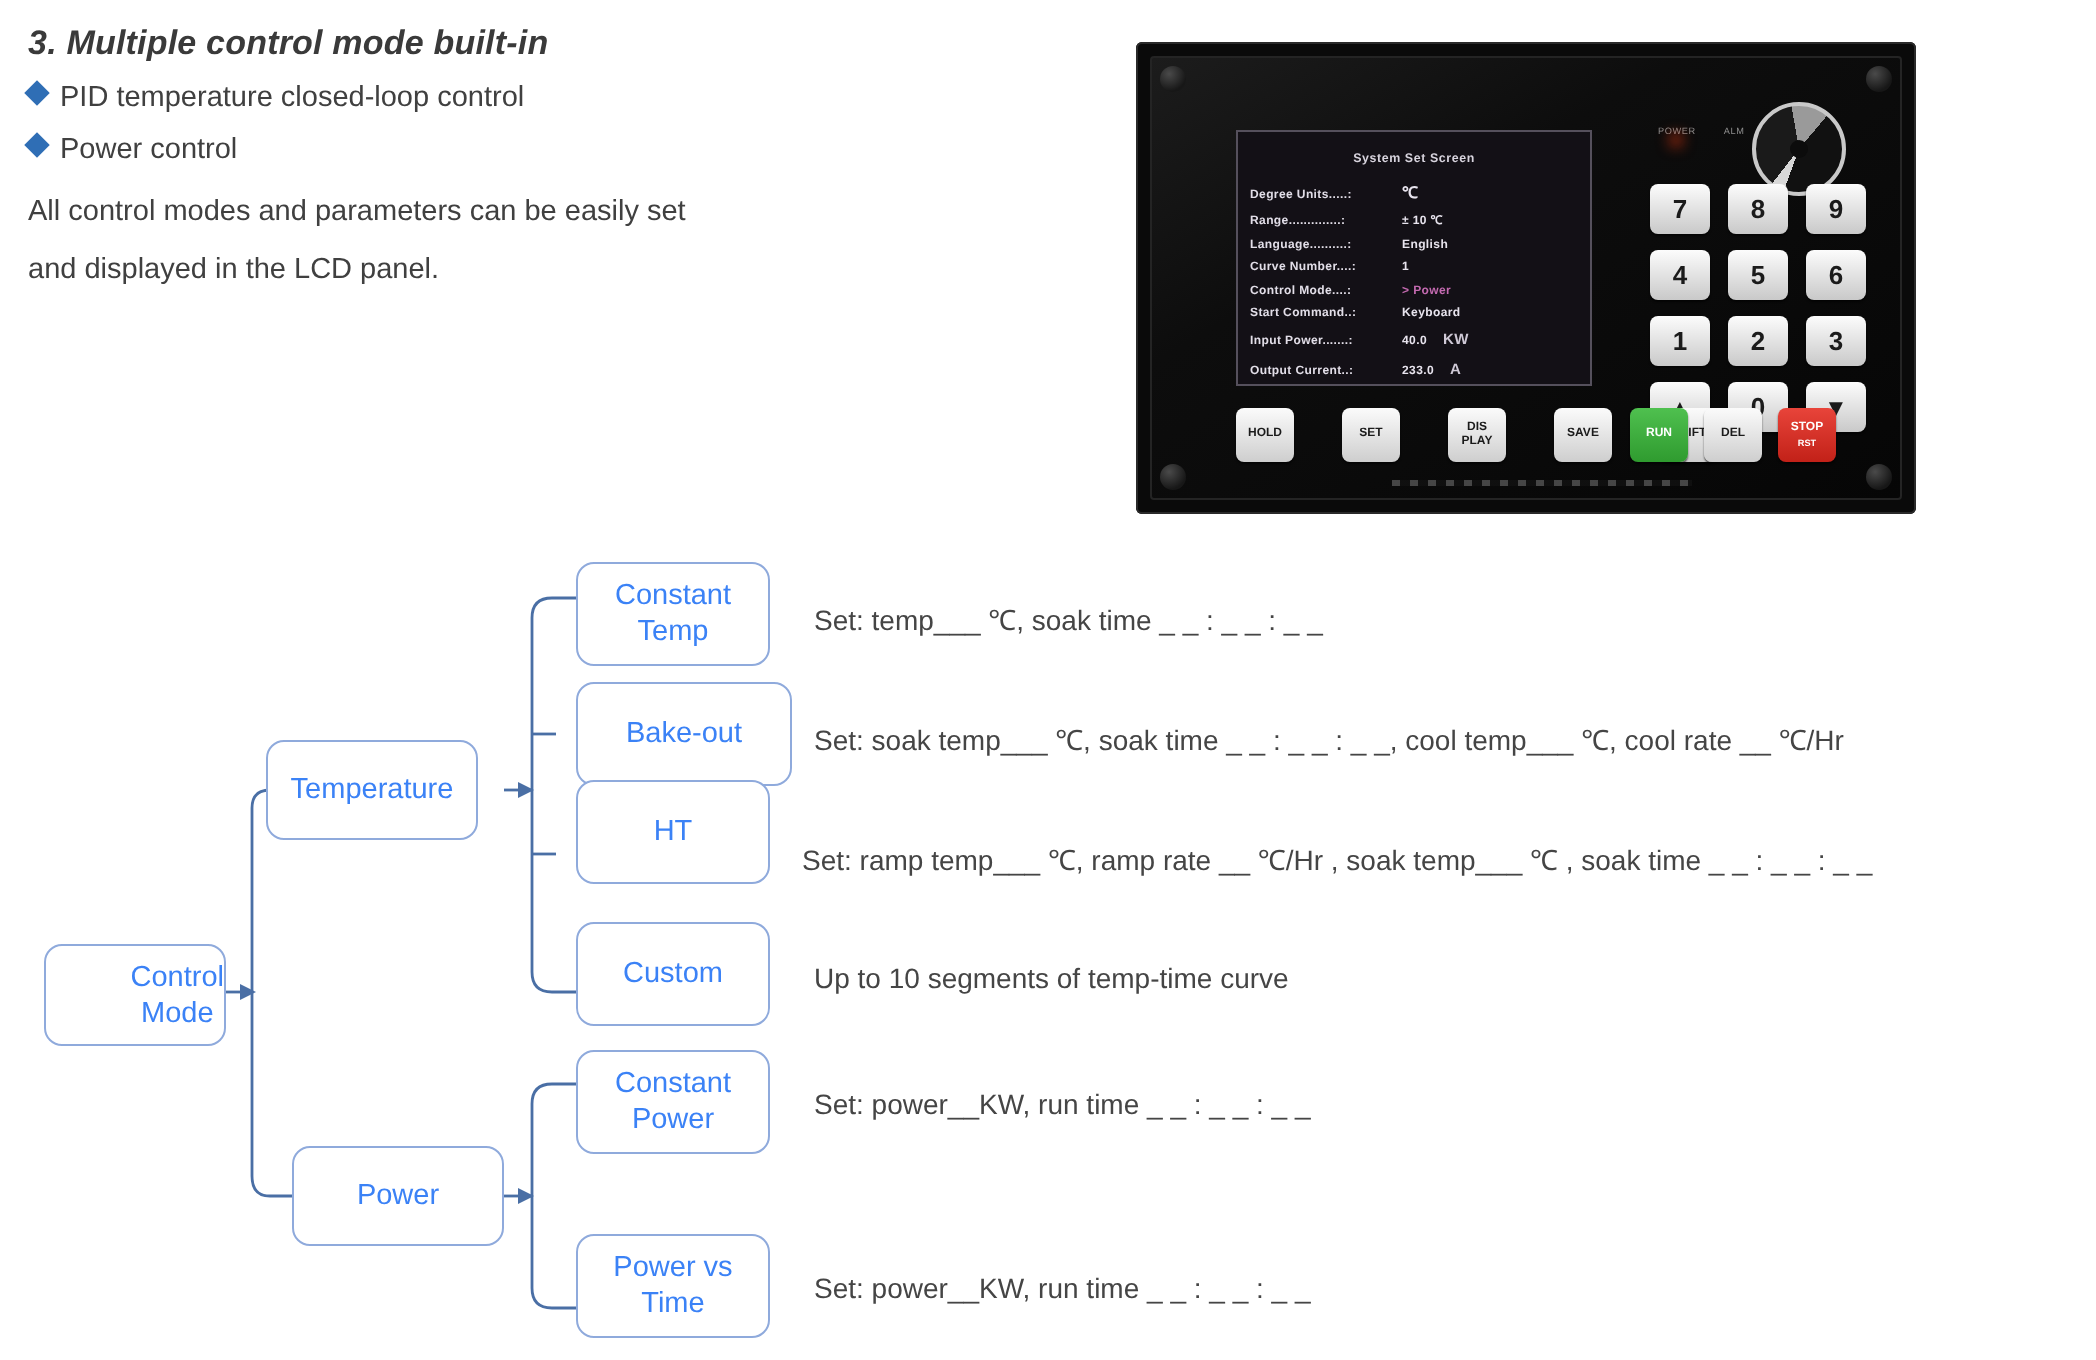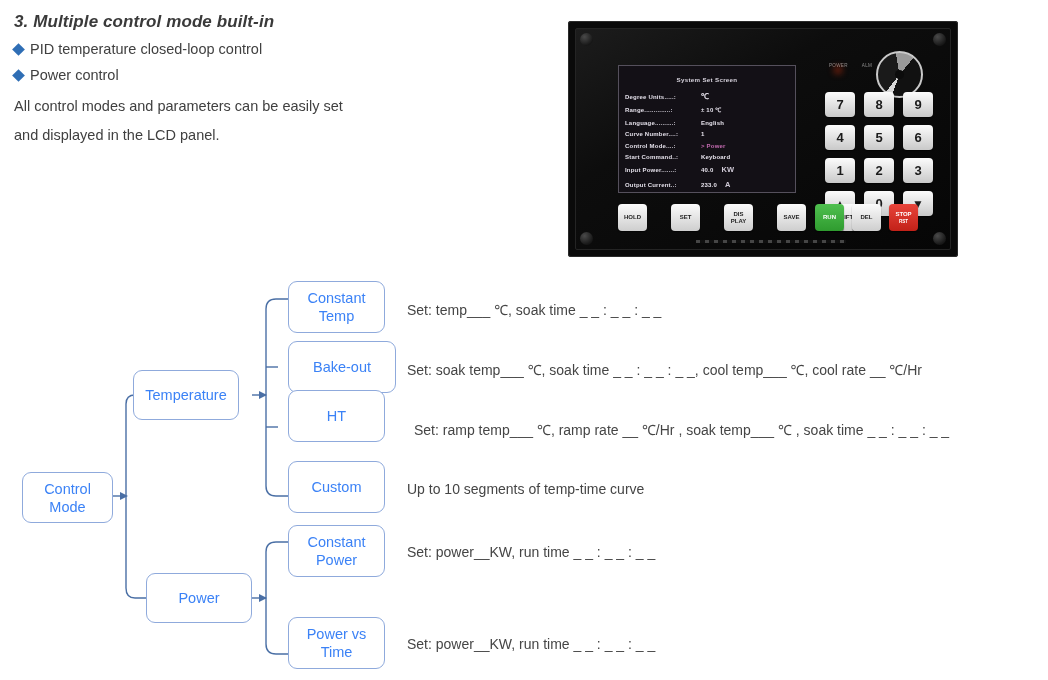--- a/index.html
+++ b/index.html
@@ -15,21 +15,21 @@
 
   
   #text-block { position:absolute; left:14px; top:12px; width:420px; }
   .heading {
     font-size:17px; font-weight:bold; font-style:italic;
     color:#3a3a3a; letter-spacing:.1px; margin:0 0 9px 0;
     white-space:nowrap;
   }
   .heading .num { font-style:italic; }
   .bullet-row {
-    display:flex; align-items:center; gap:7px;
+    display:flex; gap:7px;
     margin:0 0 10px 0; font-size:14.5px; color:#404040;
   }
   .diamond {
     width:9px; height:9px; background:#2f6eb5;
     transform:rotate(45deg); flex:0 0 auto; margin-top:1px;
   }
   .para { font-size:14.5px; line-height:27px; color:#404040; margin:2px 0 0 0; }
 
   
   #panel-photo {
@@ -291,21 +291,21 @@
       <path d="M266 382 Q266 392 276 392 L288 392"></path>
       <path d="M266 290 L266 382"></path>
     </g>
     <g fill="#4a6fa5">
       <polygon points="120,230 128,234 120,238"></polygon>
       <polygon points="259,129 267,133 259,137"></polygon>
       <polygon points="259,332 267,336 259,340"></polygon>
     </g>
   </svg>
 
-  <div class="node" style="left:22px; top:210px; width:91px; height:51px;">
+  <div class="node" style="left:22px; top:210px; width:91px; height:51px;justify-content:flex-end;">
     <span style="white-space:pre-line;">Control
 Mode</span>
   </div>
 
   <div class="node" style="left:133px; top:108px; width:106px; height:50px;">
     <span>Temperature</span>
   </div>
   <div class="node" style="left:146px; top:311px; width:106px; height:50px;">
     <span>Power</span>
   </div>
@@ -328,17 +328,17 @@
     <span style="white-space:pre-line;">Constant
 Power</span>
   </div>
   <div class="node" style="left:288px; top:355px; width:97px; height:52px;">
     <span style="white-space:pre-line;">Power vs
 Time</span>
   </div>
 
   <div class="desc" style="left:407px; top:38px;">Set: temp___ ℃,  soak time _ _ : _ _ : _ _</div>
   <div class="desc" style="left:407px; top:98px;">Set: soak temp___ ℃,  soak time _ _ : _ _ : _ _, cool temp___ ℃, cool rate __ ℃/Hr</div>
-  <div class="desc" style="left:414px; top:158px;">Set: ramp temp___ ℃, ramp rate __ ℃/Hr , soak temp___ ℃ , soak time _ _ : _ _ : _ _</div>
+  <div class="desc" style="left:401px; top:158px;">Set: ramp temp___ ℃, ramp rate __ ℃/Hr , soak temp___ ℃ , soak time _ _ : _ _ : _ _</div>
   <div class="desc" style="left:407px; top:219px;">Up to 10 segments of temp-time curve</div>
   <div class="desc" style="left:407px; top:282px;">Set: power__KW,  run time _ _ : _ _ : _ _</div>
   <div class="desc" style="left:407px; top:374px;">Set: power__KW,  run time _ _ : _ _ : _ _</div>
 </div>
 
 </body></html>

